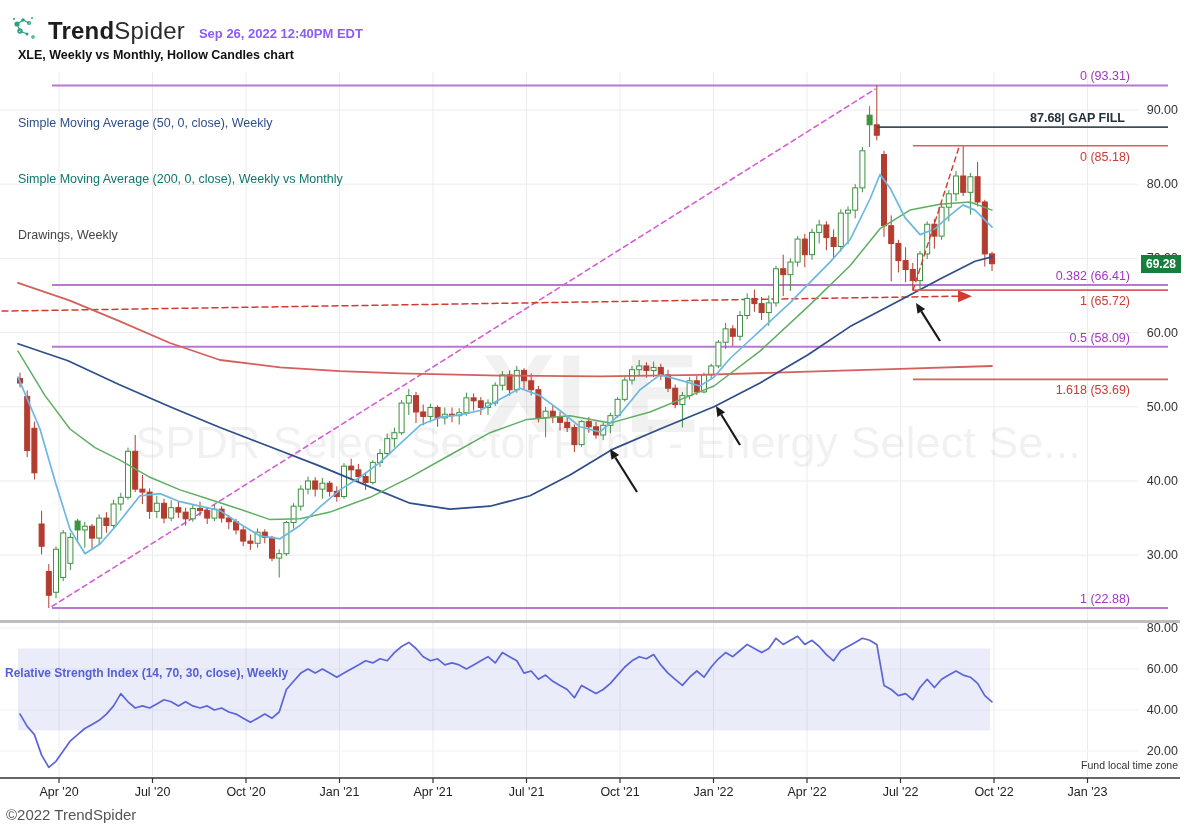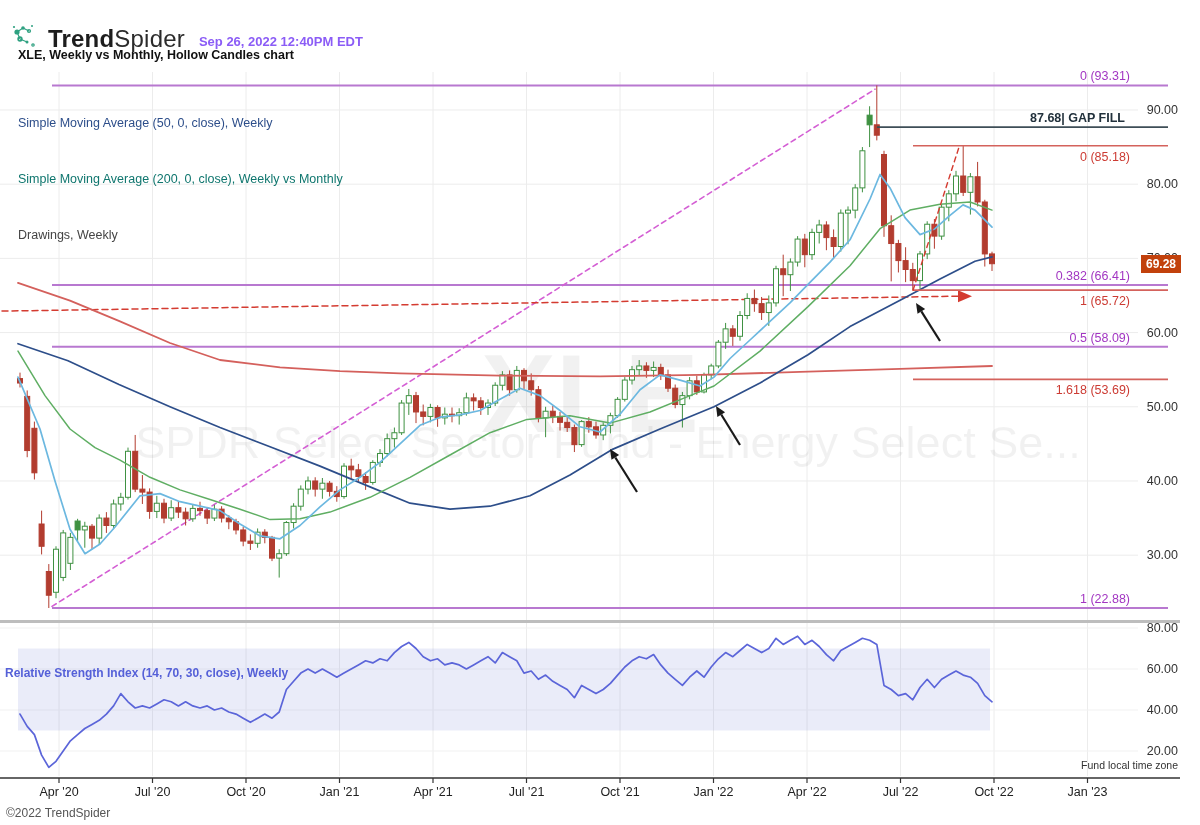--- a/index.html
+++ b/index.html
@@ -1,31 +1,31 @@
 <!DOCTYPE html>
 <html><head>
 <meta charset="utf-8">
 <style>
   html,body{margin:0;padding:0;background:#fff;}
   #stage{position:relative;width:1200px;height:825px;background:#fff;overflow:hidden;
          font-family:"Liberation Sans","DejaVu Sans",sans-serif;}
   #chart-svg{position:absolute;left:0;top:0;}
-  .hdr{position:absolute;left:10px;top:14px;display:flex;align-items:center;gap:8px;margin-top:8px;}
+  .hdr{position:absolute;left:10px;top:14px;display:flex;align-items:center;gap:8px;}
   .logo-text{font-size:24px;color:#1d1d1d;letter-spacing:.2px;}
   .logo-text b{font-weight:800;}
   .logo-text span.lt{font-weight:300;color:#2b2b2b;}
   .stamp{font-size:13px;font-weight:700;color:#8b5cf6;margin-left:6px;margin-top:5px;}
   .subtitle{position:absolute;left:18px;top:48px;font-size:12.5px;font-weight:700;color:#111;}
   .legend{position:absolute;left:18px;top:78px;line-height:21px;font-size:12.5px;}
   .legend div{white-space:nowrap;margin-top:35px;}
   .rsi-label{position:absolute;left:5px;top:628px;font-size:12px;color:#5560d8;font-weight:700;margin-top:38px;}
-  .badge{position:absolute;left:1141px;top:255px;width:40px;height:18px;background:#c2410c;
+  .badge{position:absolute;left:1141px;top:255px;width:40px;height:18px;background:#15803d;
          color:#fff;font-size:12px;font-weight:700;text-align:center;line-height:18px;}
   .tz{position:absolute;right:22px;top:759px;font-size:10.5px;color:#333;}
-  .copy{position:absolute;left:6px;top:806px;font-size:12px;color:#555;}
+  .copy{position:absolute;left:6px;top:806px;font-size:15px;color:#555;}
 </style>
 </head>
 <body>
 
 <div id="stage">
 
   <svg id="chart-svg" width="1200" height="825">
       <line x1="59" y1="72" x2="59" y2="776" stroke="#ececec" stroke-width="1"></line>
       <line x1="152.5" y1="72" x2="152.5" y2="776" stroke="#ececec" stroke-width="1"></line>
       <line x1="246" y1="72" x2="246" y2="776" stroke="#ececec" stroke-width="1"></line>

